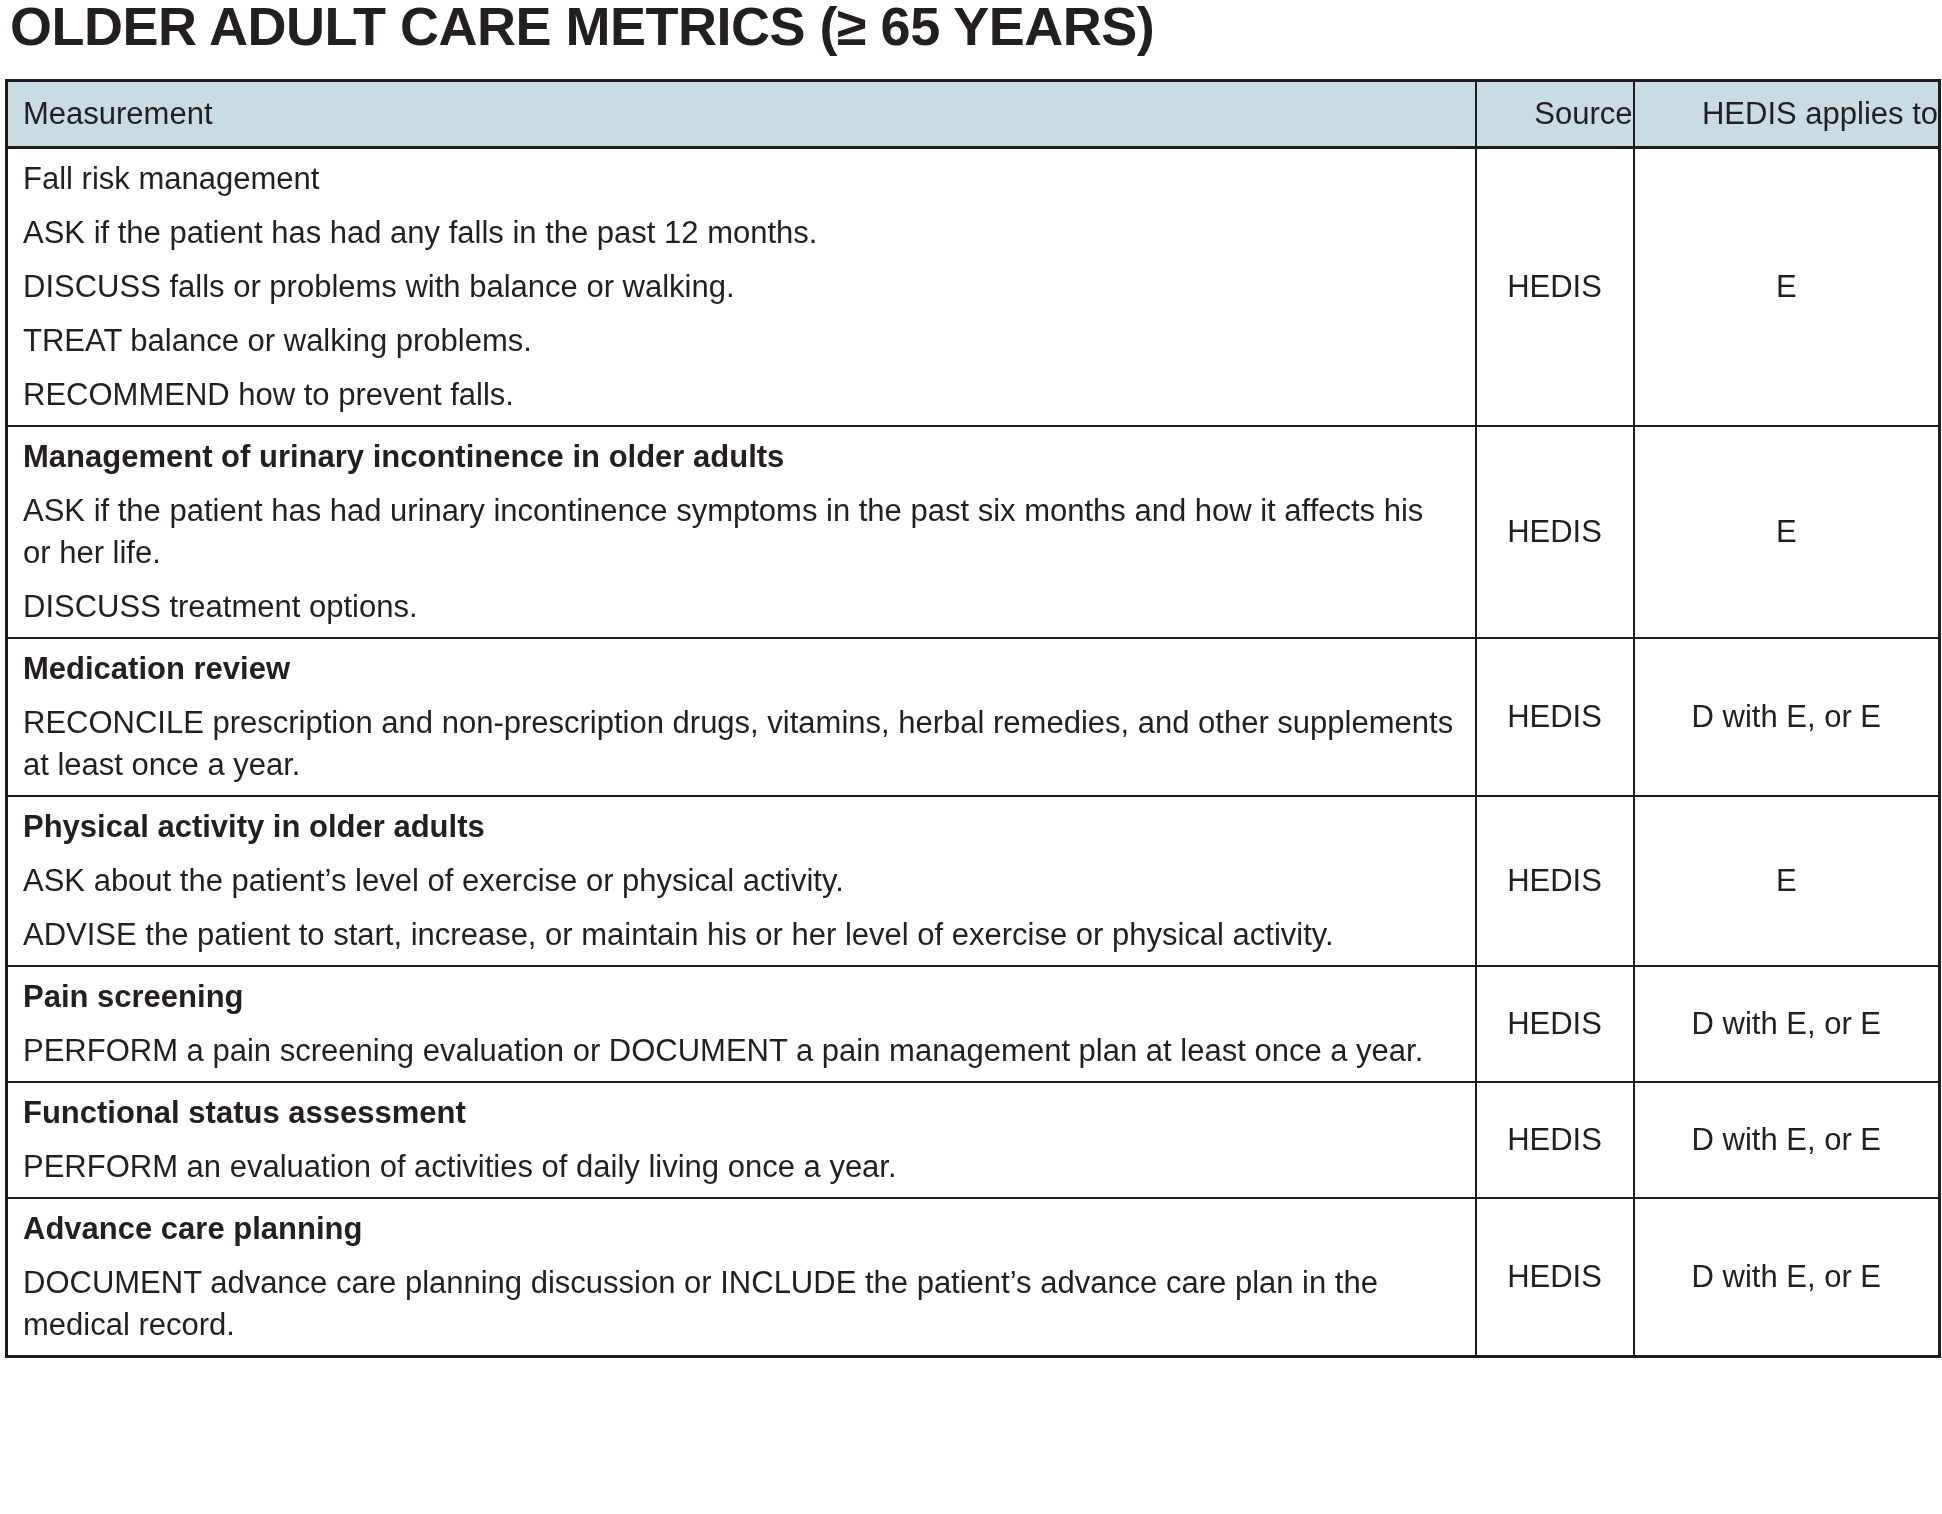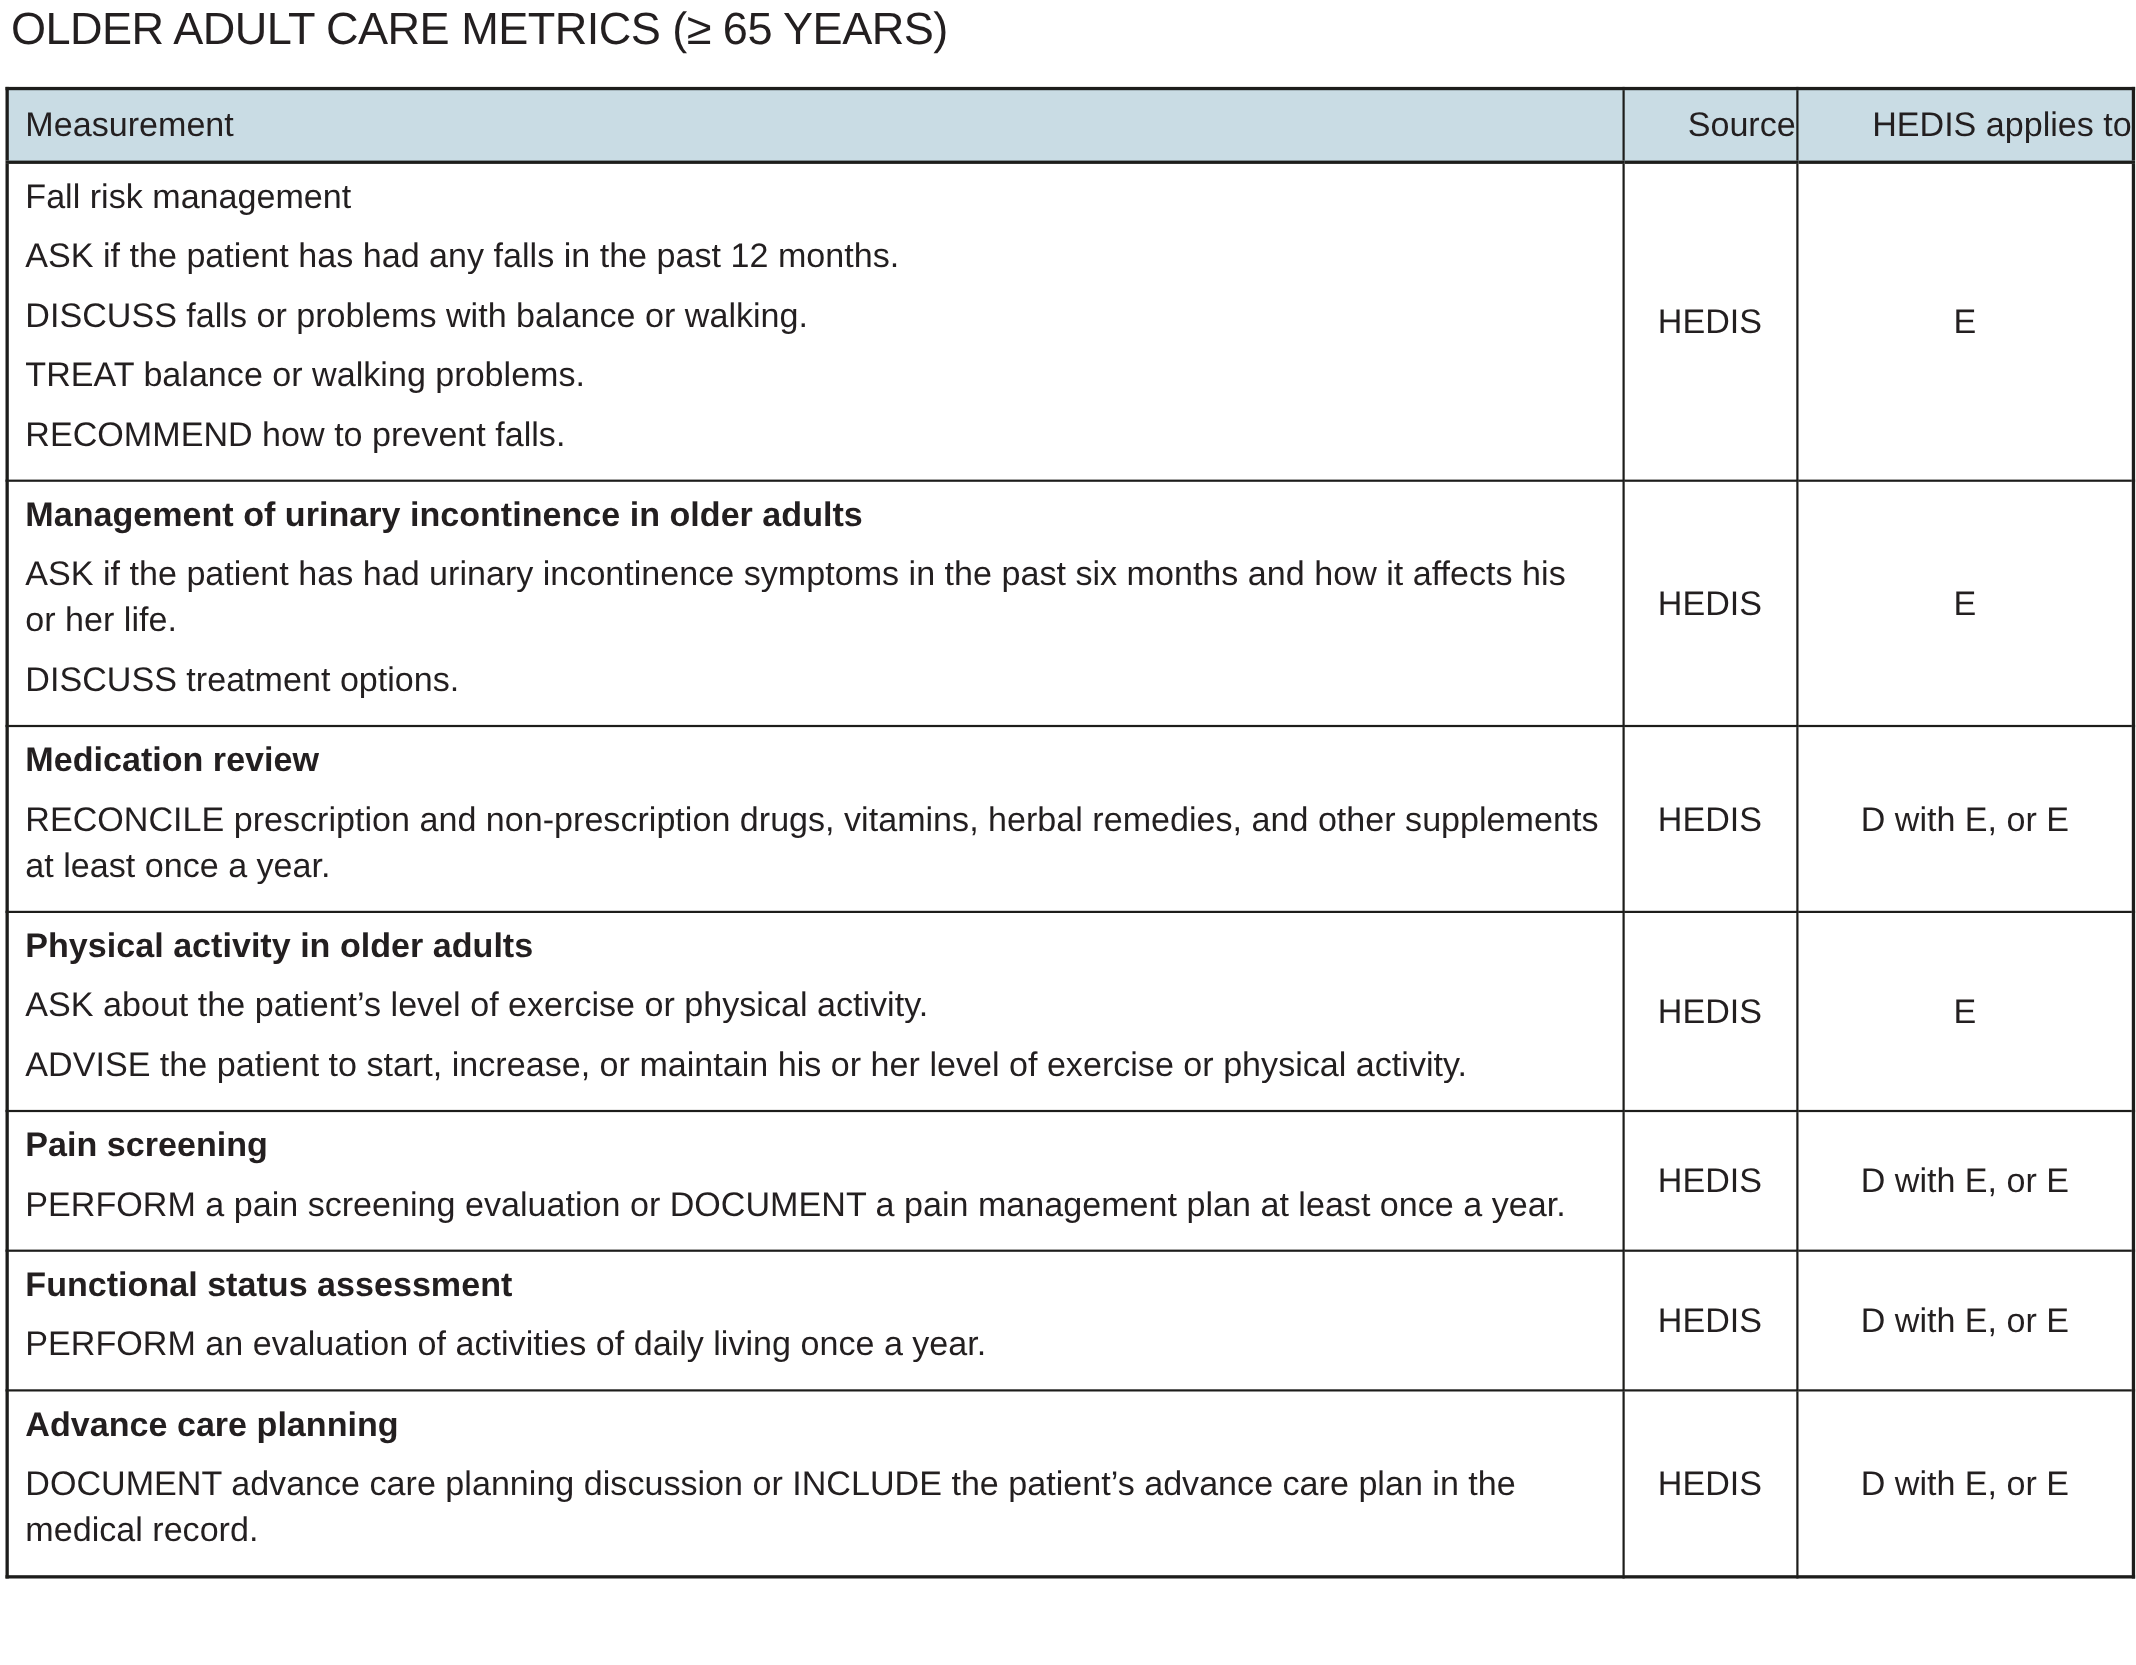--- a/index.html
+++ b/index.html
@@ -11,22 +11,22 @@
     color: #231f20;
   }
   .page {
     width: 1942px;
     height: 1514px;
     overflow: hidden;
     position: relative;
   }
   .doc-title {
     margin: 4px 0 0 10px;
-    font-size: 41px;
-    font-weight: 400;
+    font-size: 54px;
+    font-weight: 700;
     letter-spacing: -0.5px;
     line-height: 44px;
     white-space: nowrap;
   }
   table.metrics {
     border-collapse: collapse;
     table-layout: fixed;
     width: 1933px;
     margin: 31px 0 0 5px;
   }
@@ -50,21 +50,21 @@
     vertical-align: middle;
     padding: 0;
   }
   thead th.h-measure { text-align: left; padding-left: 15px; }
   thead th.h-source  { text-align: right; }
   thead th.h-applies { text-align: right; padding-left: 15px; }
 
   td.measure {
     vertical-align: top;
     text-align: left;
-    padding: 9px 20px 20px 15px;
+    padding: 9px 20px 9px 15px;
   }
   td.measure p {
     margin: 0 0 12px 0;
     line-height: 42px;
   }
   td.measure p:last-child { margin-bottom: 0; }
   td.measure p.row-title { font-weight: bold; }
   td.measure p.row-title.regular { font-weight: normal; }
 
   td.source, td.applies {

